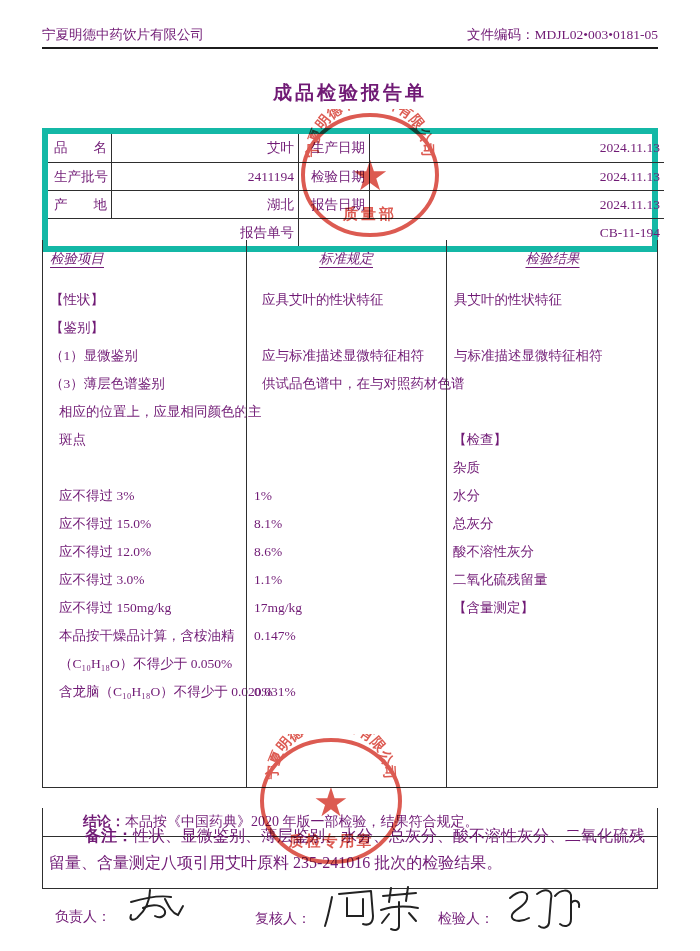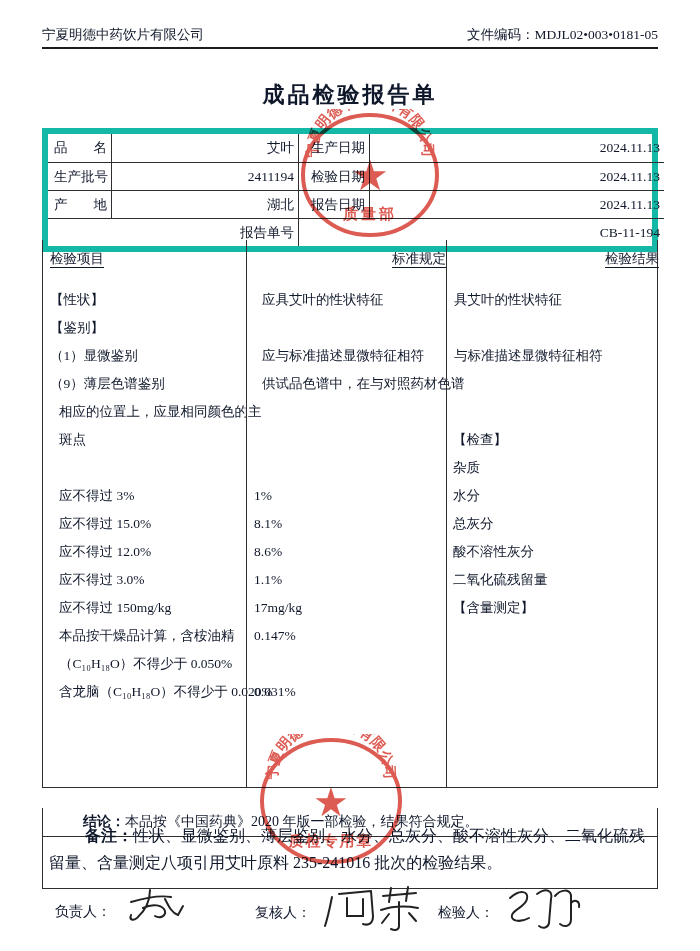--- a/index.html
+++ b/index.html
@@ -1,23 +1,23 @@
 <!DOCTYPE html>
 <html><head>
 <meta charset="utf-8">
 <style>
   html,body{margin:0;padding:0;background:#fff;}
   .page{position:relative;width:700px;height:951px;background:#ffffff;
-        font-family:"Liberation Serif","DejaVu Serif",serif;color:#0f172a;overflow:hidden;}
+        font-family:"Liberation Serif","DejaVu Serif",serif;color:#701a75;overflow:hidden;}
   
   .hdr{position:absolute;top:26px;left:42px;width:616px;display:flex;
        justify-content:space-between;align-items:baseline;font-size:13.5px;}
   .hdr-line{position:absolute;top:47px;left:42px;width:616px;height:2px;background:#1c1c1c;}
   .title{position:absolute;top:80px;left:0;width:700px;text-align:center;
-         font-size:22px;font-weight:700;letter-spacing:3px;}
+         font-size:19px;font-weight:700;letter-spacing:3px;}
   
   .info-table{position:absolute;top:128px;left:42px;width:616px;
               border:6px solid #14b8a6;box-sizing:border-box;
               display:grid;grid-template-columns:63px 187px 71px 295px;font-size:13.5px;}
   .ic{height:28px;line-height:28px;box-sizing:border-box;padding:0 4px 0 6px;
       border-top:1px solid #2e2e2e;border-left:1px solid #2e2e2e;overflow:hidden;white-space:nowrap;text-align:right;}
   .ic.r1{border-top:none;}
   .ic.c1{border-left:none;}
   .jl{text-align:justify;text-align-last:justify;}
   .span2{grid-column:1 / span 2;}
@@ -25,33 +25,33 @@
   .ic.val{padding-left:8px;}
   
   .main-table{position:absolute;top:240px;left:42px;width:616px;height:548px;
               border:1px solid #2e2e2e;border-top:none;box-sizing:border-box;font-size:13.5px;}
   .vline{position:absolute;top:0;bottom:0;width:1px;background:#2e2e2e;}
   .v1{left:203px;} .v2{left:403px;}
   .mt-grid{display:grid;grid-template-columns:203px 200px 213px;}
   .ml{height:28px;line-height:28px;box-sizing:border-box;white-space:nowrap;overflow:visible;}
   .mc1{padding-left:7px;} .mc2{padding-left:16px;} .mc3{padding-left:8px;}
   .mh{height:46px;line-height:38px;}
-  .mh u,.mh .u{text-decoration:underline;text-underline-offset:4px;}
-  .cen{text-align:right;padding-left:0;}
+  .mh u,.mh .u{text-decoration:underline;text-underline-offset:4px;font-style:italic;}
+  .cen{text-align:center;padding-left:0;}
   
   .concl{position:absolute;top:808px;left:42px;width:616px;height:29px;box-sizing:border-box;
          border:1px solid #2e2e2e;border-top:none;line-height:27px;font-size:14px;padding-left:40px;
          white-space:nowrap;overflow:hidden;}
   .remark{position:absolute;top:817px;left:42px;width:616px;height:72px;box-sizing:border-box;
           border:1px solid #2e2e2e;border-top:none;font-size:16px;padding:5px 6px 0 6px;}
   .remark p{margin:0;line-height:27px;text-indent:36px;}
   .blab{font-weight:700;}
   
   .footer{position:absolute;top:893px;left:0;width:700px;height:58px;font-size:14px;}
-  .sig-group{position:absolute;display:flex;align-items:center;}
+  .sig-group{position:absolute;display:flex;align-items:flex-end;}
   .sig-label{line-height:28px;white-space:nowrap;}
   .sig-svg{margin-left:8px;margin-top:-8px;}
   .g1{left:55px;top:0;} .g2{left:255px;top:0;} .g3{left:438px;top:0;}
   
   .stamp{position:absolute;mix-blend-mode:multiply;opacity:0.88;}
   .stamp-top{left:297px;top:109px;}
   .stamp-bottom{left:256px;top:734px;}
 </style>
 </head>
 <body>
@@ -100,21 +100,21 @@
       <div class="ml mc3">具艾叶的性状特征</div>
 
       <div class="ml mc1">【鉴别】</div>
       <div class="ml mc2"></div>
       <div class="ml mc3"></div>
 
       <div class="ml mc1">（1）显微鉴别</div>
       <div class="ml mc2">应与标准描述显微特征相符</div>
       <div class="ml mc3">与标准描述显微特征相符</div>
 
-      <div class="ml mc1">（9）薄层色谱鉴别</div>
+      <div class="ml mc1">（3）薄层色谱鉴别</div>
       <div class="ml mc2">供试品色谱中，在与对照药材色谱</div>
 
       <div class="ml mc1"></div>
       <div class="ml mc2">相应的位置上，应显相同颜色的主</div>
       <div class="ml mc3"></div>
 
       <div class="ml mc1"></div>
       <div class="ml mc2">斑点</div>
       <div class="ml mc3"></div>
 

